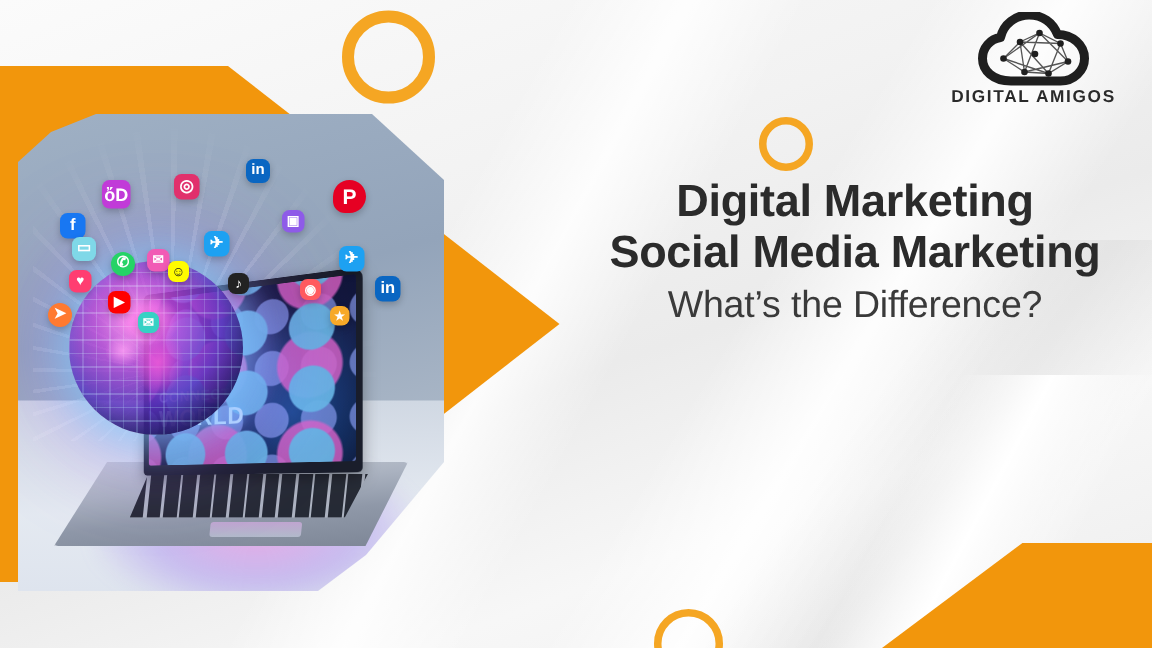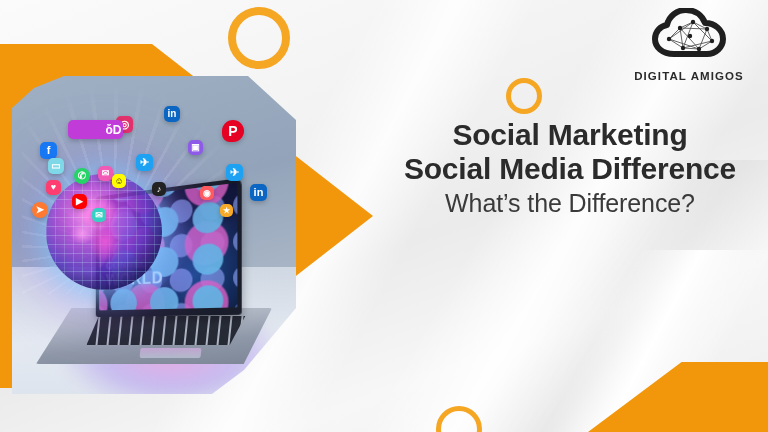--- a/index.html
+++ b/index.html
@@ -114,21 +114,21 @@
   #ring-top{left:228px;top:7px;width:46px;height:46px;border-width:8px;}
   #ring-mid{left:506px;top:78px;width:26px;height:26px;border-width:5px;}
   #ring-bot{left:436px;top:406px;width:36px;height:36px;border-width:5px;}
 
   #corner{position:absolute;right:0;bottom:0;width:180px;height:70px;
      clip-path:polygon(52% 0,100% 0,100% 100%,0 100%);}
 
   
   #logo{position:absolute;right:20px;top:8px;width:118px;text-align:center;}
   #logo svg{display:block;margin:0 auto;}
-  #logo .brand{font-size:11.5px;font-weight:700;letter-spacing:1.1px;color:#2a2a2a;margin-top:12px;}
+  #logo .brand{font-size:11.5px;font-weight:700;letter-spacing:1.1px;color:#2a2a2a;margin-top:1px;}
 </style>
 </head>
 <body>
 
 <div id="banner">
 
   <div class="sheen a"></div>
   <div class="sheen b"></div>
   <div class="sheen c"></div>
 
@@ -171,34 +171,34 @@
           <div class="chip bub" style="left: 210px; top: 44px; width: 22px; height: 22px; background: rgb(230, 0, 35); font-size: 14px;">P</div>
           <div class="chip" style="left: 214px; top: 88px; width: 17px; height: 17px; background: rgb(29, 161, 242); font-size: 11px;">✈</div>
           <div class="chip" style="left: 238px; top: 108px; width: 17px; height: 17px; background: rgb(10, 102, 194); font-size: 11px;">in</div>
           <div class="chip round" style="left: 62px; top: 92px; width: 16px; height: 16px; background: rgb(37, 211, 102); font-size: 10px;">✆</div>
           <div class="chip" style="left: 86px; top: 90px; width: 15px; height: 15px; background: rgb(241, 91, 181); font-size: 9px;">✉</div>
           <div class="chip" style="left: 124px; top: 78px; width: 17px; height: 17px; background: rgb(29, 161, 242); font-size: 11px;">✈</div>
           <div class="chip" style="left: 100px; top: 98px; width: 14px; height: 14px; background: rgb(255, 252, 0); font-size: 9px; color: rgb(34, 34, 34);">☺</div>
           <div class="chip" style="left: 60px; top: 118px; width: 15px; height: 15px; background: rgb(255, 0, 0); font-size: 9px;">▶</div>
           <div class="chip" style="left: 140px; top: 106px; width: 14px; height: 14px; background: rgb(34, 34, 34); font-size: 9px;">♪</div>
           <div class="chip" style="left: 34px; top: 104px; width: 15px; height: 15px; background: rgb(255, 61, 113); font-size: 9px;">♥</div>
-          <div class="chip" style="left: 56px; top: 44px; width: 19px; height: 19px; background: rgb(193, 59, 216); font-size: 12px; padding-left: 36px;">ὄD</div>
+          <div class="chip" style="left: 56px; top: 44px; width: 19px; height: 19px; background: rgb(193, 59, 216); font-size: 12px;">ὄD</div>
           <div class="chip" style="left: 36px; top: 82px; width: 16px; height: 16px; background: rgb(127, 216, 232); font-size: 10px;">▭</div>
           <div class="chip round" style="left: 20px; top: 126px; width: 16px; height: 16px; background: rgb(255, 122, 48); font-size: 10px;">➤</div>
           <div class="chip" style="left: 176px; top: 64px; width: 15px; height: 15px; background: rgb(142, 91, 232); font-size: 9px;">▣</div>
           <div class="chip" style="left: 188px; top: 110px; width: 14px; height: 14px; background: rgb(255, 90, 95); font-size: 9px;">◉</div>
           <div class="chip" style="left: 208px; top: 128px; width: 13px; height: 13px; background: rgb(247, 169, 40); font-size: 8px;">★</div>
           <div class="chip" style="left: 80px; top: 132px; width: 14px; height: 14px; background: rgb(54, 209, 196); font-size: 9px;">✉</div>
         </div>
     </div>
   </div>
 
   <div id="copy">
-    <div class="t1">Social Marketing</div>
-    <div class="t2">Social Media Difference</div>
+    <div class="t1">Digital Marketing</div>
+    <div class="t2">Social Media Marketing</div>
     <div class="sub">What’s the Difference?</div>
   </div>
 
   <div class="ring" id="ring-top" style="border-color: rgb(245, 166, 35);"></div>
   <div class="ring" id="ring-mid" style="border-color: rgb(245, 166, 35);"></div>
   <div class="ring" id="ring-bot" style="border-color: rgb(245, 166, 35);"></div>
   <div id="corner" style="background: rgb(242, 150, 12);"></div>
 
   <div id="logo">
     <svg width="74" height="50" viewBox="0 0 74 50">

